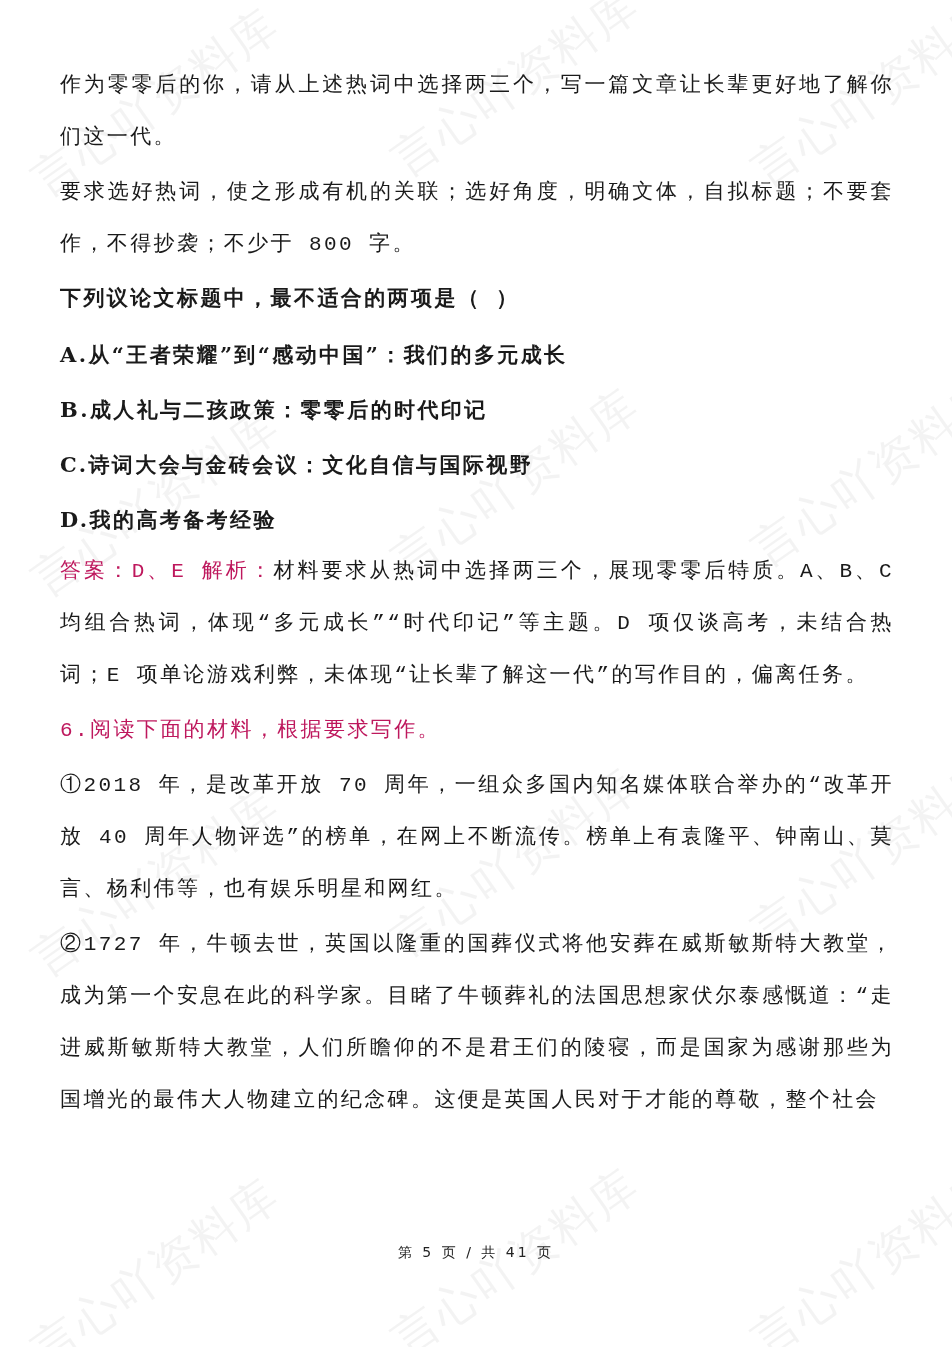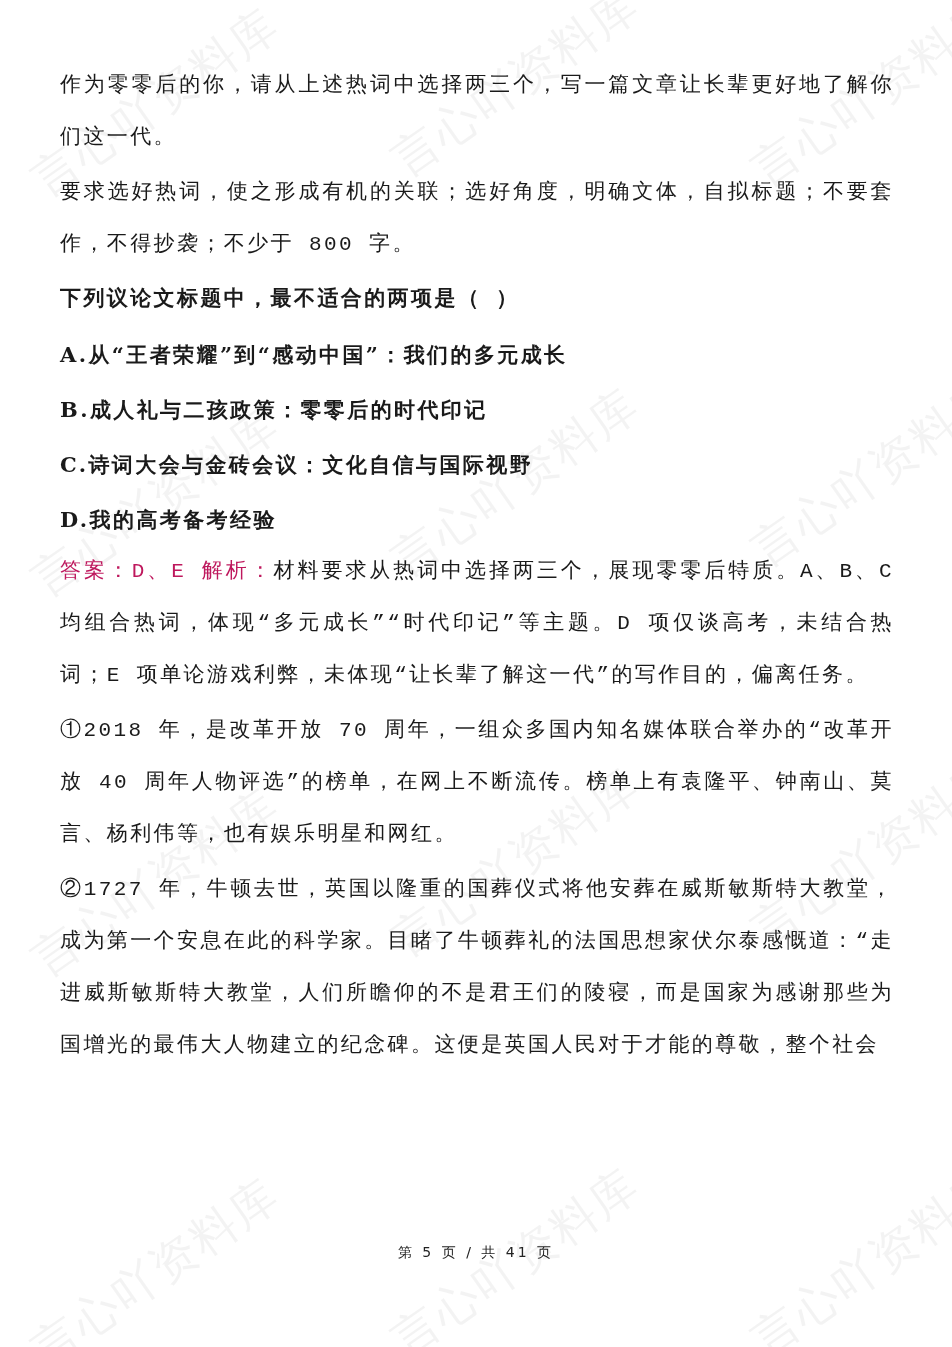--- a/index.html
+++ b/index.html
@@ -53,17 +53,18 @@
 
   <p class="para bold">下列议论文标题中，最不适合的两项是（  ）</p>
 
   <p class="opt"><span>A.</span><span>从“王者荣耀”到“感动中国”：我们的多元成长</span></p>
   <p class="opt"><span>B.</span><span>成人礼与二孩政策：零零后的时代印记</span></p>
   <p class="opt"><span>C.</span><span>诗词大会与金砖会议：文化自信与国际视野</span></p>
   <p class="opt"><span>D.</span><span>我的高考备考经验</span></p>
 
   <p class="para"><span class="blue">答案：D、E 解析：</span><span>材料要求从热词中选择两三个，展现零零后特质。A、B、C 均组合热词，体现“多元成长”“时代印记”等主题。D 项仅谈高考，未结合热词；E 项单论游戏利弊，未体现“让长辈了解这一代”的写作目的，偏离任务。</span></p>
 
+  <p class="para blue">6.阅读下面的材料，根据要求写作。</p>
   <p class="para">①2018 年，是改革开放 70 周年，一组众多国内知名媒体联合举办的“改革开放 40 周年人物评选”的榜单，在网上不断流传。榜单上有袁隆平、钟南山、莫言、杨利伟等，也有娱乐明星和网红。</p>
   <p class="para">②1727 年，牛顿去世，英国以隆重的国葬仪式将他安葬在威斯敏斯特大教堂，成为第一个安息在此的科学家。目睹了牛顿葬礼的法国思想家伏尔泰感慨道：“走进威斯敏斯特大教堂，人们所瞻仰的不是君王们的陵寝，而是国家为感谢那些为国增光的最伟大人物建立的纪念碑。这便是英国人民对于才能的尊敬，整个社会</p>
 </div>
 
 <div class="footer">第 5 页 / 共 41 页</div>
 
 </body></html>

